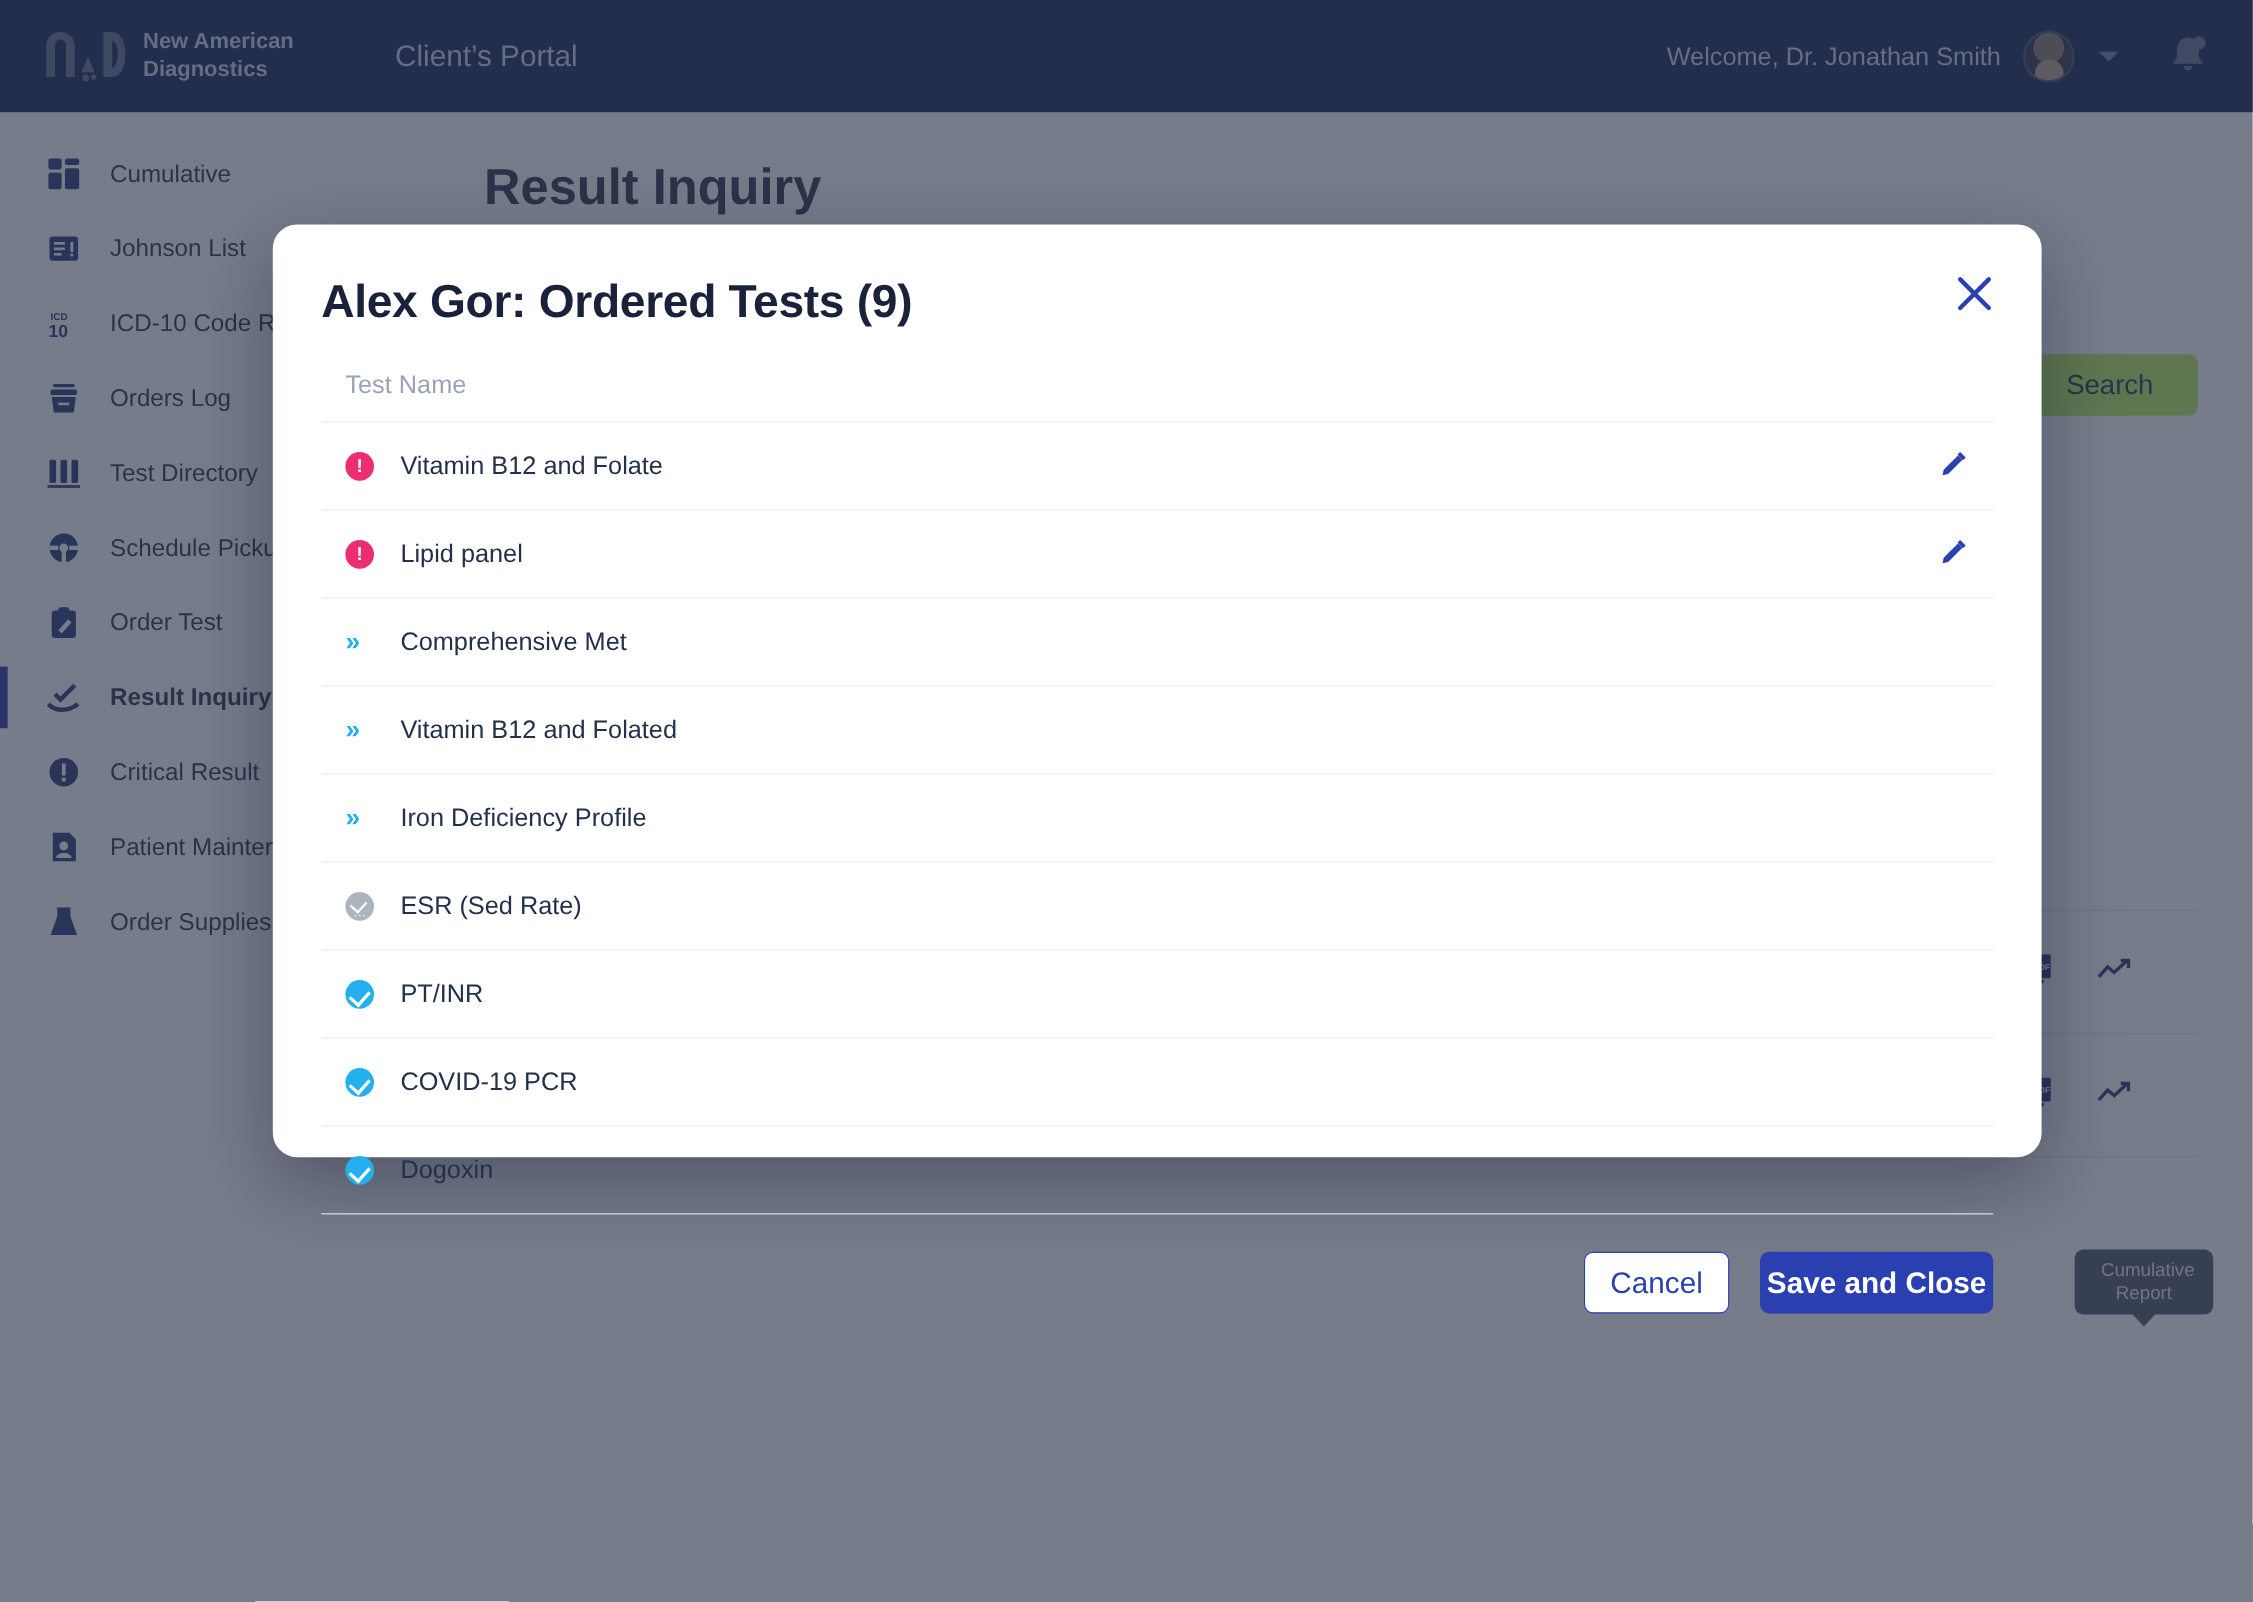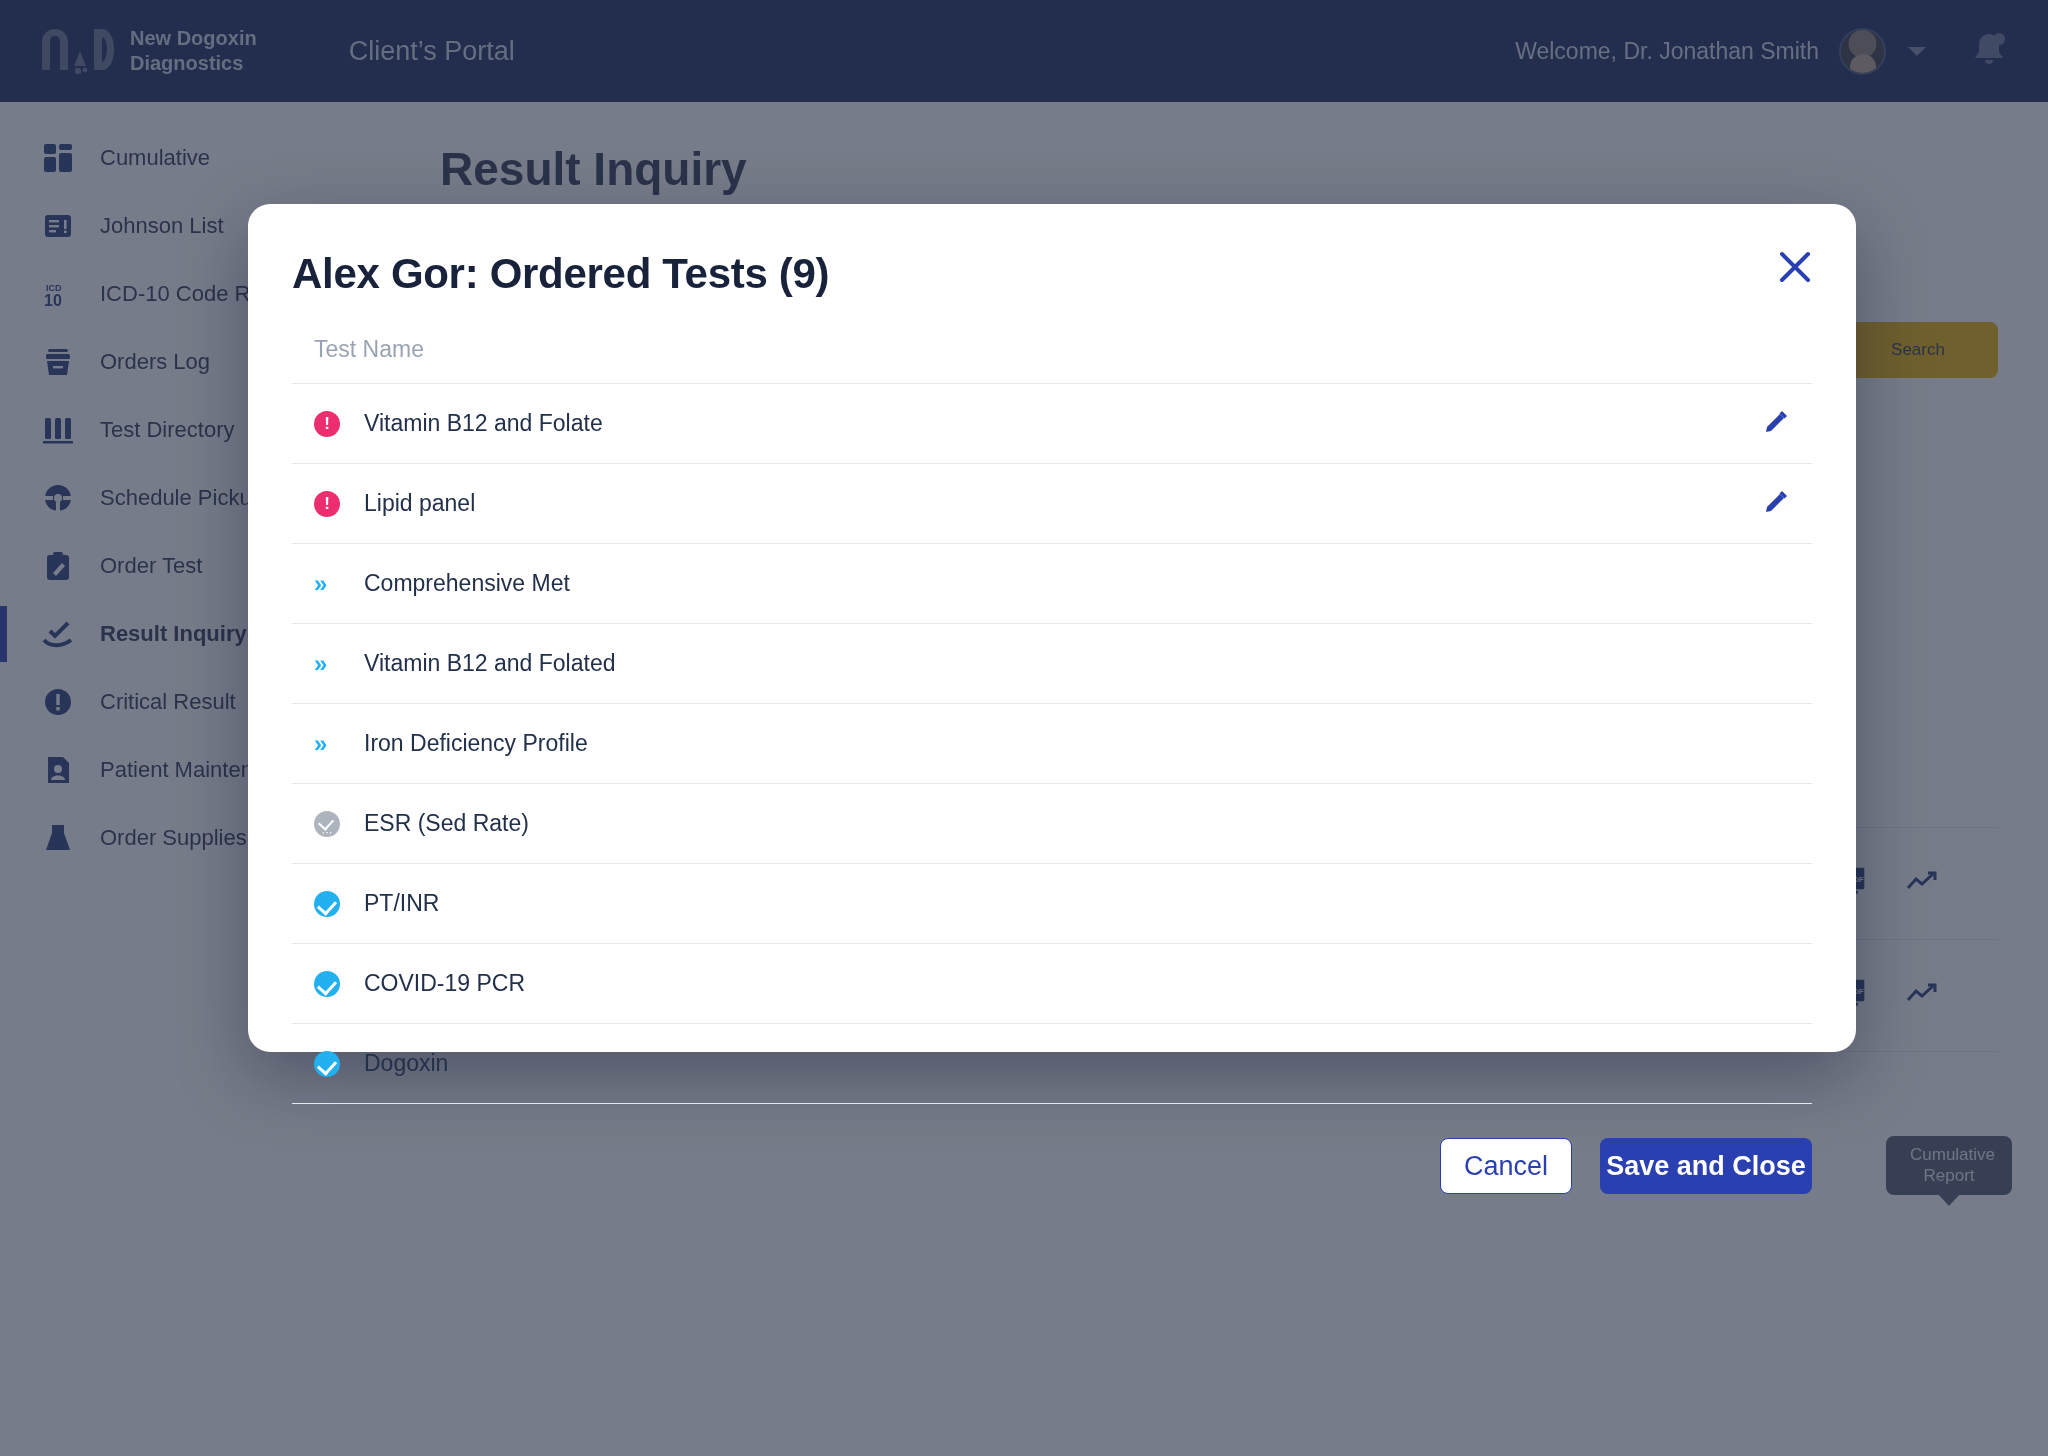--- a/index.html
+++ b/index.html
@@ -55,22 +55,22 @@
     content: ""; position: absolute; left: 0; top: 6px; bottom: 6px; width: 7px; background: #2a3fb0;
   }
 
   .content { position: absolute; top: 102px; left: 390px; right: 0; bottom: 0; background: #fff; padding: 40px 50px; }
   .page-title { font-size: 46px; color: #2e3b52; font-weight: 700; }
   .search-row { display: flex; align-items: flex-start; margin-top: 48px; gap: 26px; }
   .search-field {
     flex: 1; height: 62px; border: 1.5px solid #c2c9d6; border-radius: 10px; background: #fff;
   }
   .search-btn {
-    width: 160px; height: 56px; margin-top: 78px; border-radius: 8px; background: #eab308;
-    color: #2e3b52; font-size: 17px; display: flex; align-items: center; justify-content: center;
+    width: 160px; height: 56px; margin-top: 78px; border-radius: 8px; background: #bef264;
+    color: #2e3b52; font-size: 25px; display: flex; align-items: center; justify-content: center;
   }
   .bg-table { margin-top: 30px; width: 100%; }
   .bg-row {
     display: flex; align-items: center; border-bottom: 1px solid #e3e7ee;
     min-height: 112px; font-size: 21px; color: #2e3b52;
   }
   .bg-row .c-chk { width: 56px; }
   .chkbox { width: 26px; height: 30px; border: 1.5px dashed #9aa3b5; border-radius: 4px; }
   .bg-row .c-id { width: 168px; }
   .bg-row .c-name { width: 150px; font-weight: 600; }
@@ -152,21 +152,21 @@
     <div class="topbar">
       <div class="logo-wrap">
         <svg class="logo-mark" viewBox="0 0 76 50">
           <path d="M4 44 L4 16 C4 7 11 3 17 3 C23 3 30 7 30 16 L30 44 L22 44 L22 16 C22 12 20 10 17 10 C14 10 12 12 12 16 L12 44 Z" fill="#6b7693"></path>
           <path d="M42 25 L36 40 L48 40 Z" fill="#6b7693"></path>
           <circle cx="40" cy="45" r="3.2" fill="#6b7693"></circle>
           <circle cx="47" cy="44" r="2.4" fill="#6b7693"></circle>
           <path d="M56 3 L64 3 C71 3 76 11 76 23 C76 36 71 44 64 44 L56 44 Z M64 11 L64 36 C67 35 69 30 69 23 C69 16 67 12 64 11 Z" fill="#6b7693"></path>
         </svg>
         <div class="logo-text">
-          <div>New Dogoxin</div>
+          <div>New American</div>
           <div>Diagnostics</div>
         </div>
       </div>
       <div class="portal-title">Client’s Portal</div>
       <div class="topbar-right">
         <span class="welcome">Welcome, Dr. Jonathan Smith</span>
         <div class="avatar"></div>
         <div class="caret-down"></div>
         <div class="bell">
           <svg width="34" height="36" viewBox="0 0 34 36">

